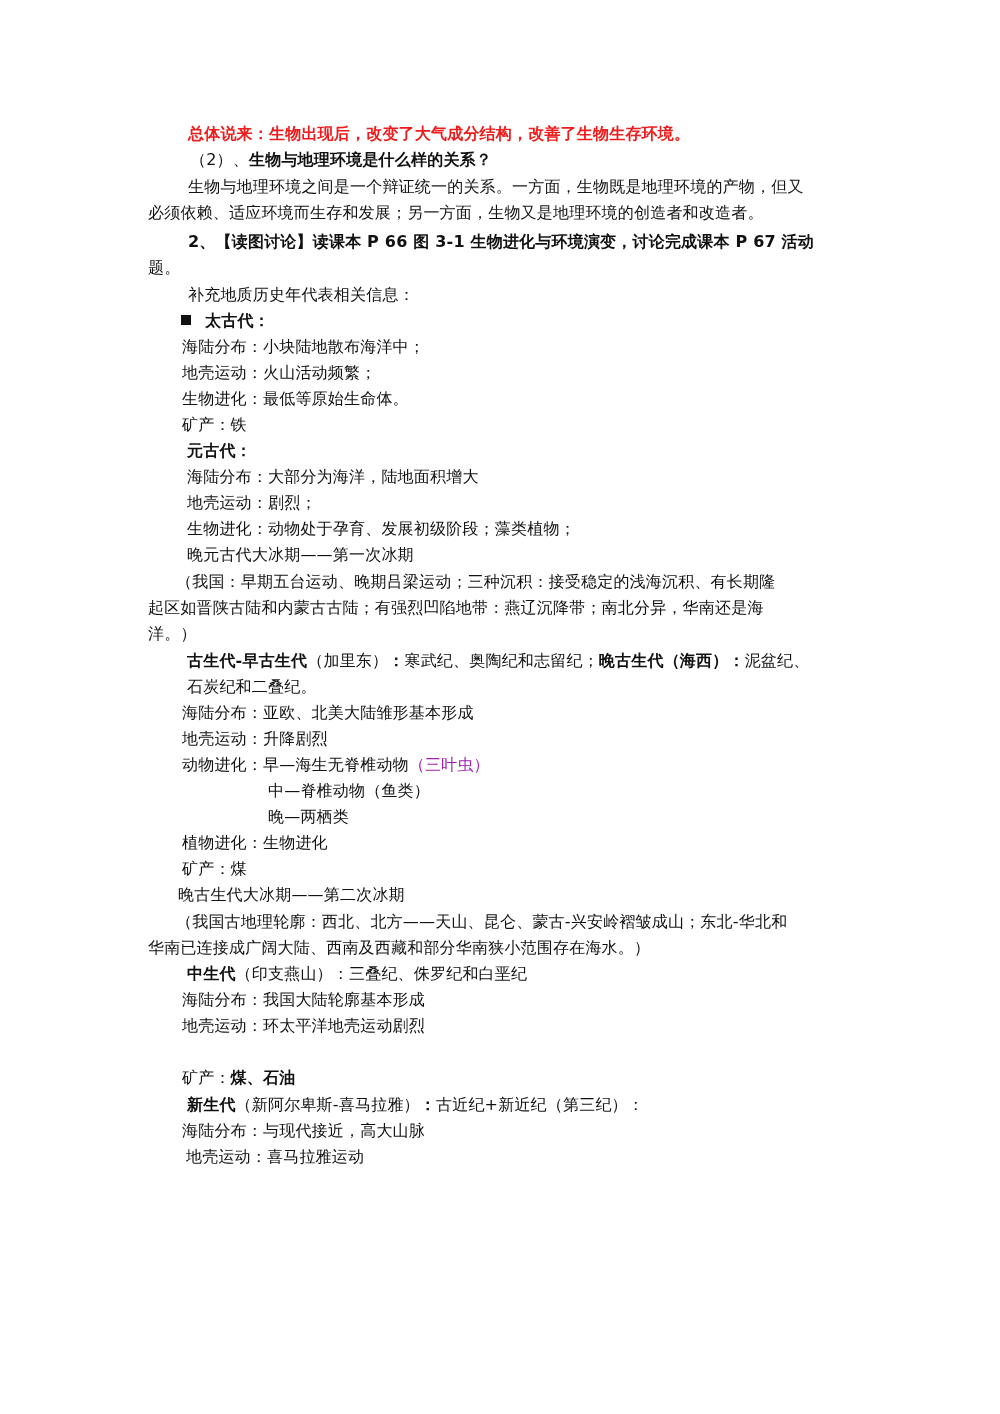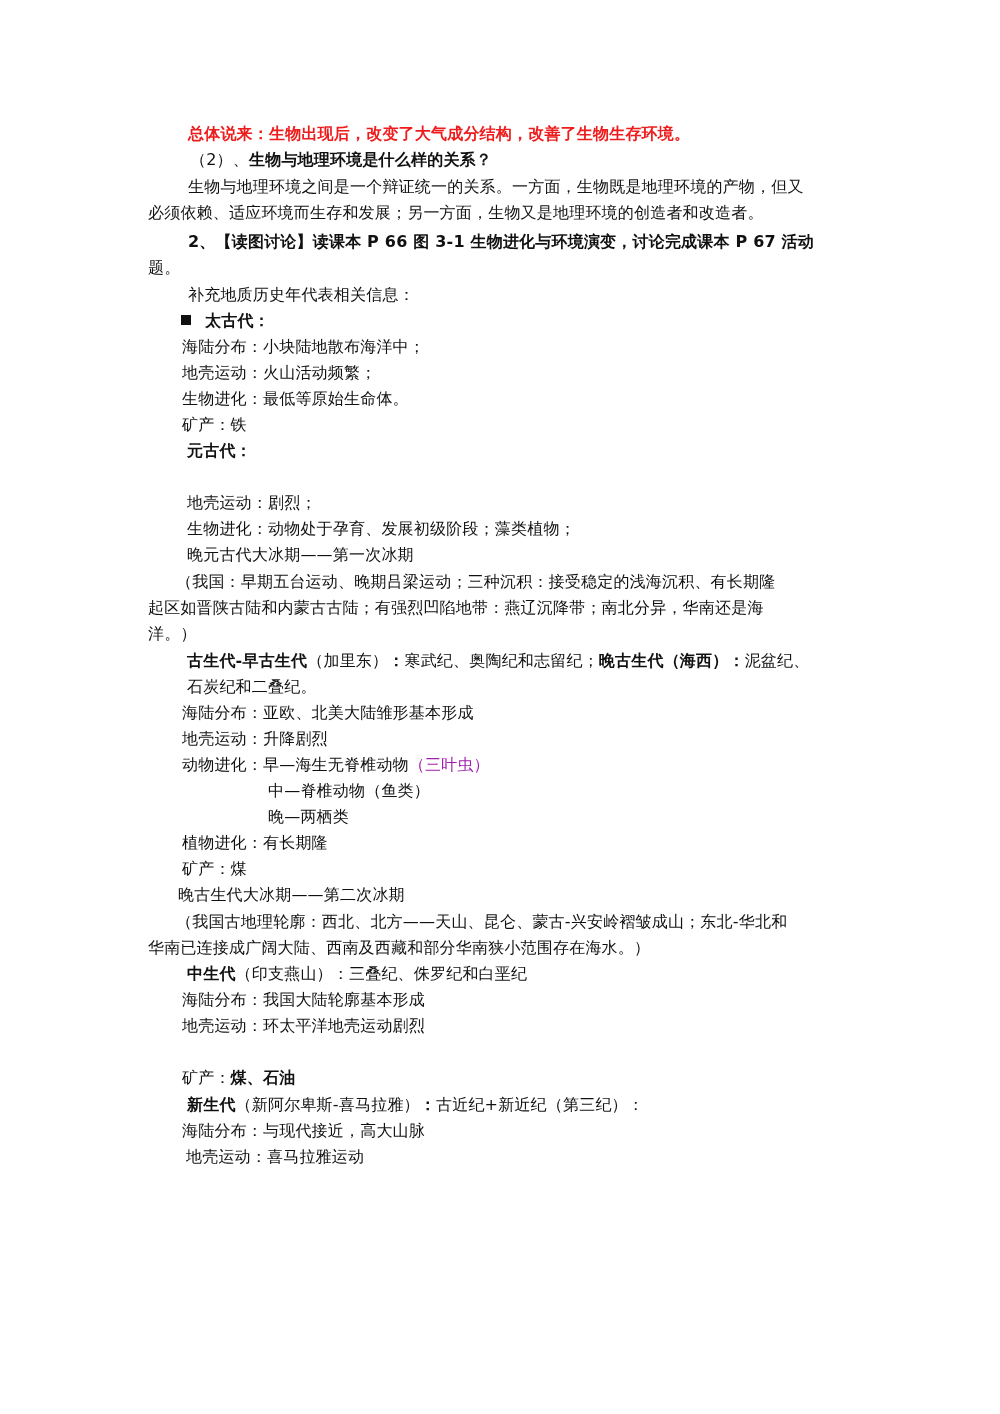--- a/index.html
+++ b/index.html
@@ -70,20 +70,23 @@
     <span>地壳运动：</span><span>火山活动频繁；</span>
   </div>
   <div class="line" style="left:182px; top:388px;">
     <span>生物进化：</span><span>最低等原始生命体。</span>
   </div>
   <div class="line" style="left:182px; top:414px;">
     <span>矿产：</span><span>铁</span>
   </div>
 
   <div class="line b" style="left:187px; top:440px;">元古代：</div>
+  <div class="line" style="left:187px; top:466px;">
+    <span>海陆分布：</span><span>大部分为海洋，陆地面积增大</span>
+  </div>
   <div class="line" style="left:187px; top:492px;">
     <span>地壳运动：</span><span>剧烈；</span>
   </div>
   <div class="line" style="left:187px; top:518px;text-align:right;">
     <span>生物进化：</span><span>动物处于孕育、发展初级阶段；藻类植物；</span>
   </div>
   <div class="line" style="left:187px; top:544px;">晚元古代大冰期——第一次冰期</div>
   <div class="line" style="left:176px; top:571px;">（我国：早期五台运动、晚期吕梁运动；三种沉积：接受稳定的浅海沉积、有长期隆</div>
   <div class="line" style="left:148px; top:597px;">起区如晋陕古陆和内蒙古古陆；有强烈凹陷地带：燕辽沉降带；南北分异，华南还是海</div>
   <div class="line" style="left:148px; top:623px;">洋。）</div>
@@ -97,21 +100,21 @@
   </div>
   <div class="line" style="left:182px; top:728px;">
     <span>地壳运动：</span><span>升降剧烈</span>
   </div>
   <div class="line" style="left:182px; top:754px;">
     <span>动物进化：</span><span>早—海生无脊椎动物</span><span class="red">（三叶虫）</span>
   </div>
   <div class="line" style="left:268px; top:780px;">中—脊椎动物（鱼类）</div>
   <div class="line" style="left:268px; top:806px;">晚—两栖类</div>
   <div class="line" style="left:182px; top:832px;">
-    <span>植物进化：</span><span>有长期隆</span>
+    <span>植物进化：</span><span>生物进化</span>
   </div>
   <div class="line" style="left:182px; top:858px;">
     <span>矿产：</span><span>煤</span>
   </div>
   <div class="line" style="left:178px; top:884px;">晚古生代大冰期——第二次冰期</div>
   <div class="line" style="left:176px; top:911px;">（我国古地理轮廓：西北、北方——天山、昆仑、蒙古-兴安岭褶皱成山；东北-华北和</div>
   <div class="line" style="left:187px; top:963px;">
     <span class="b">中生代</span><span>（印支燕山）</span><span>：三叠纪、侏罗纪和白垩纪</span>
   </div>
 

